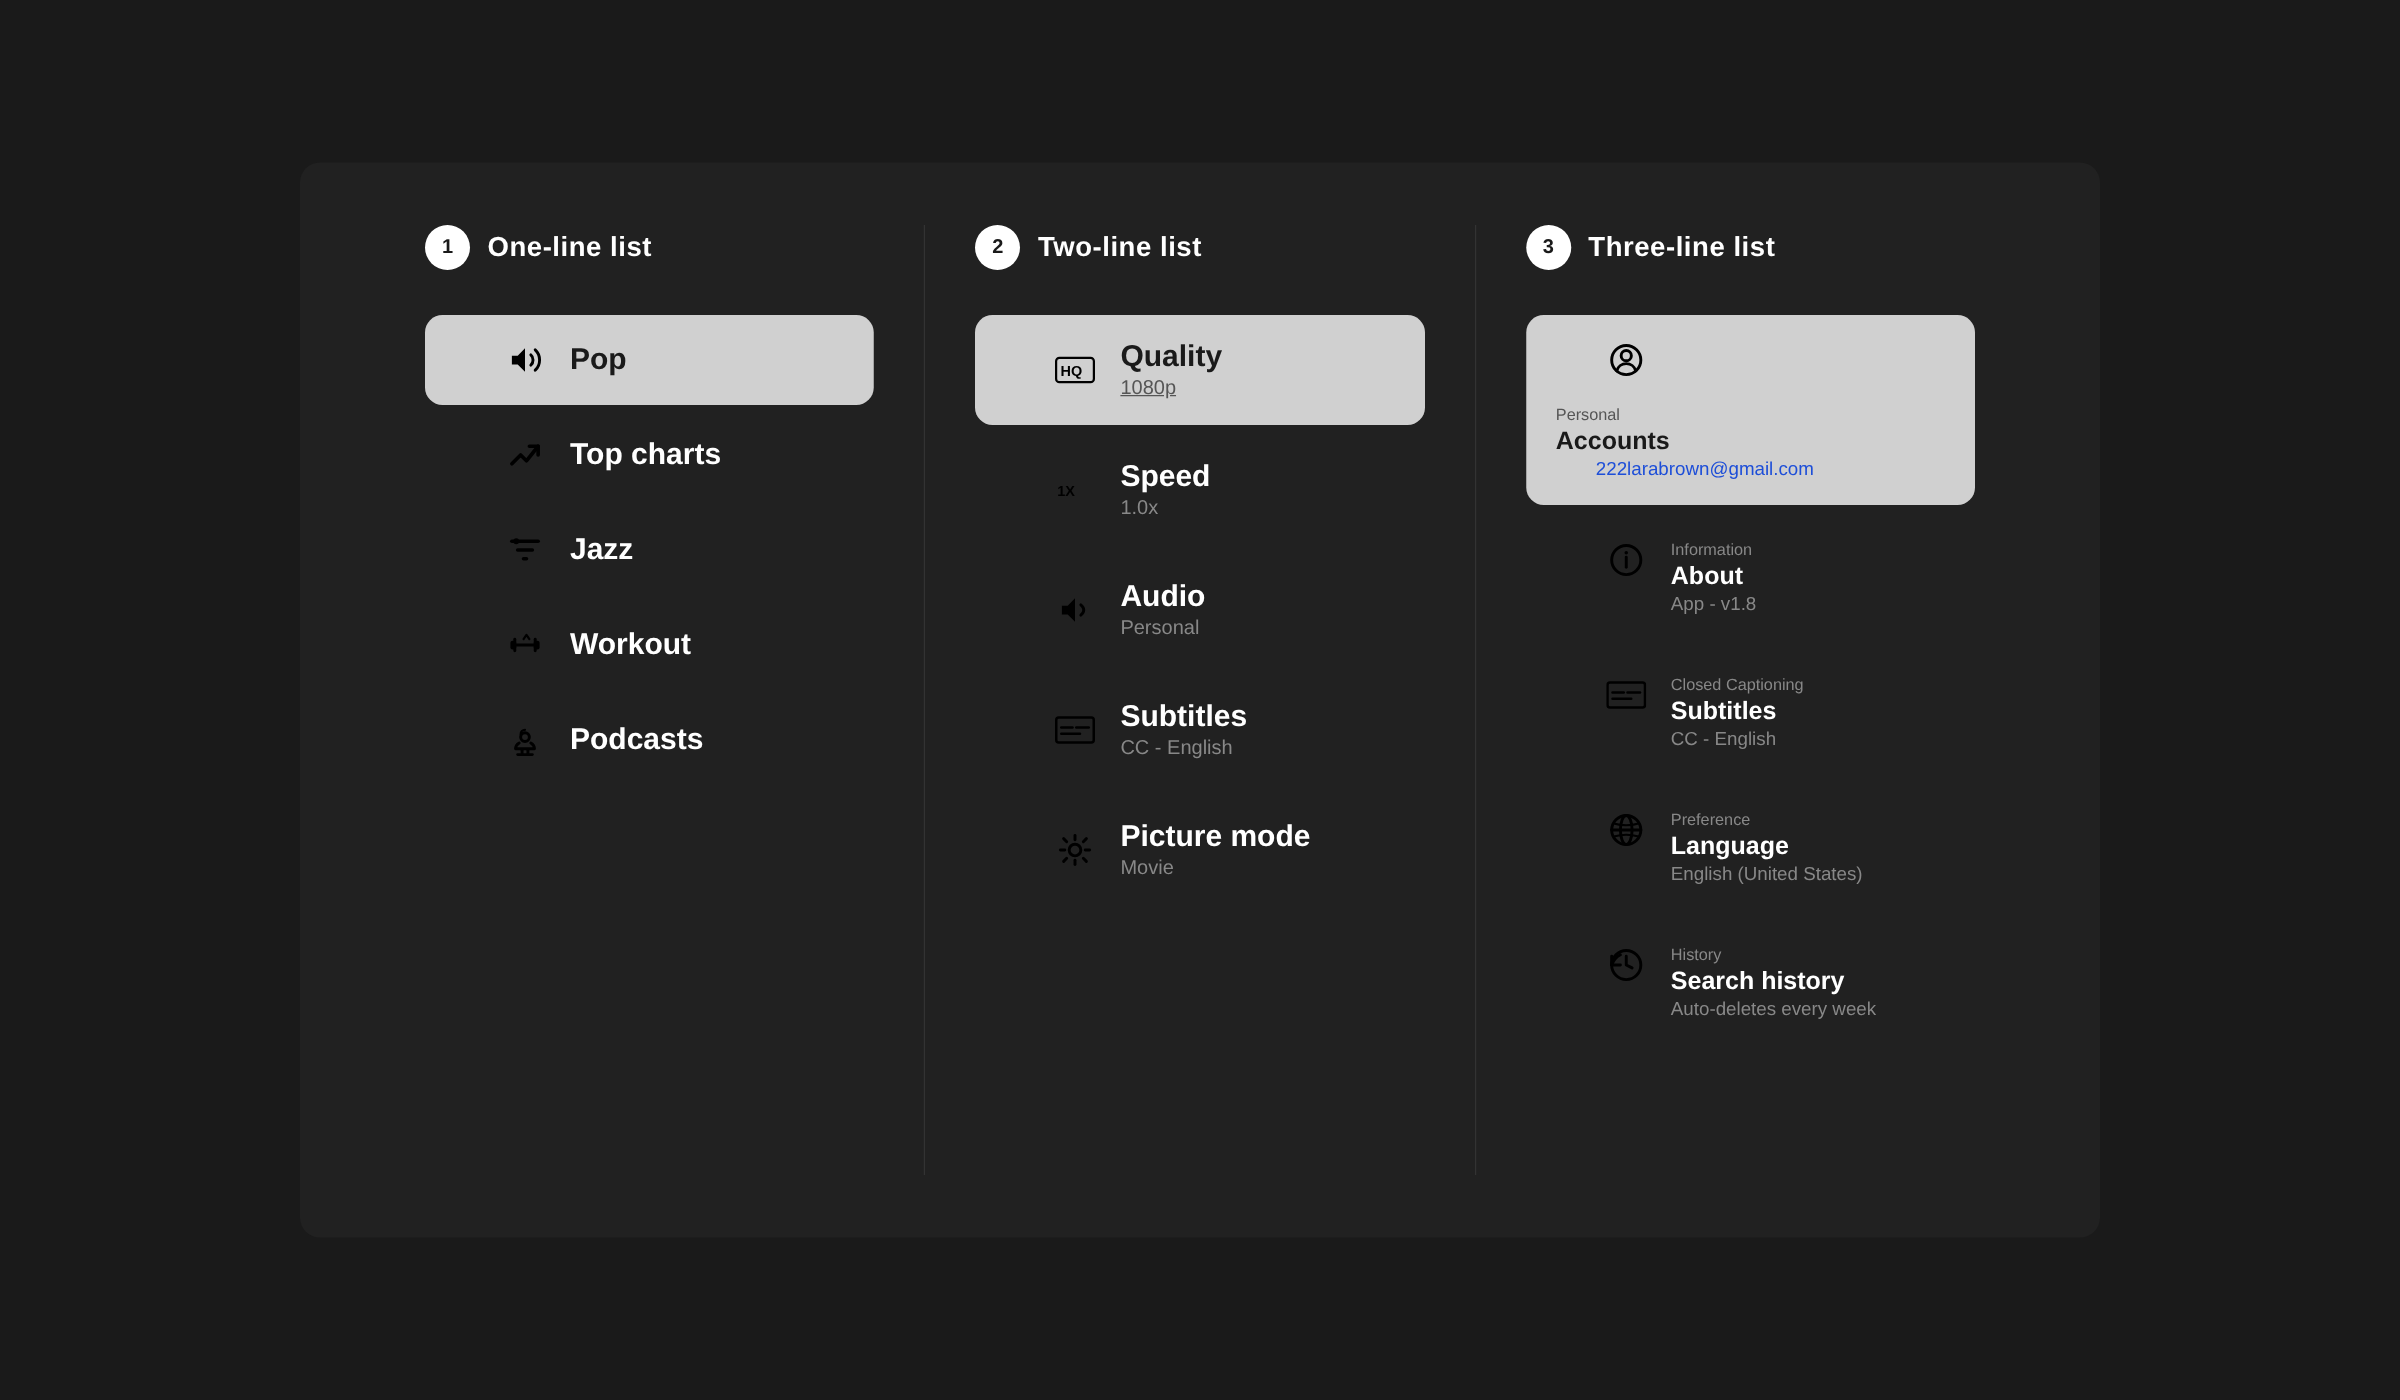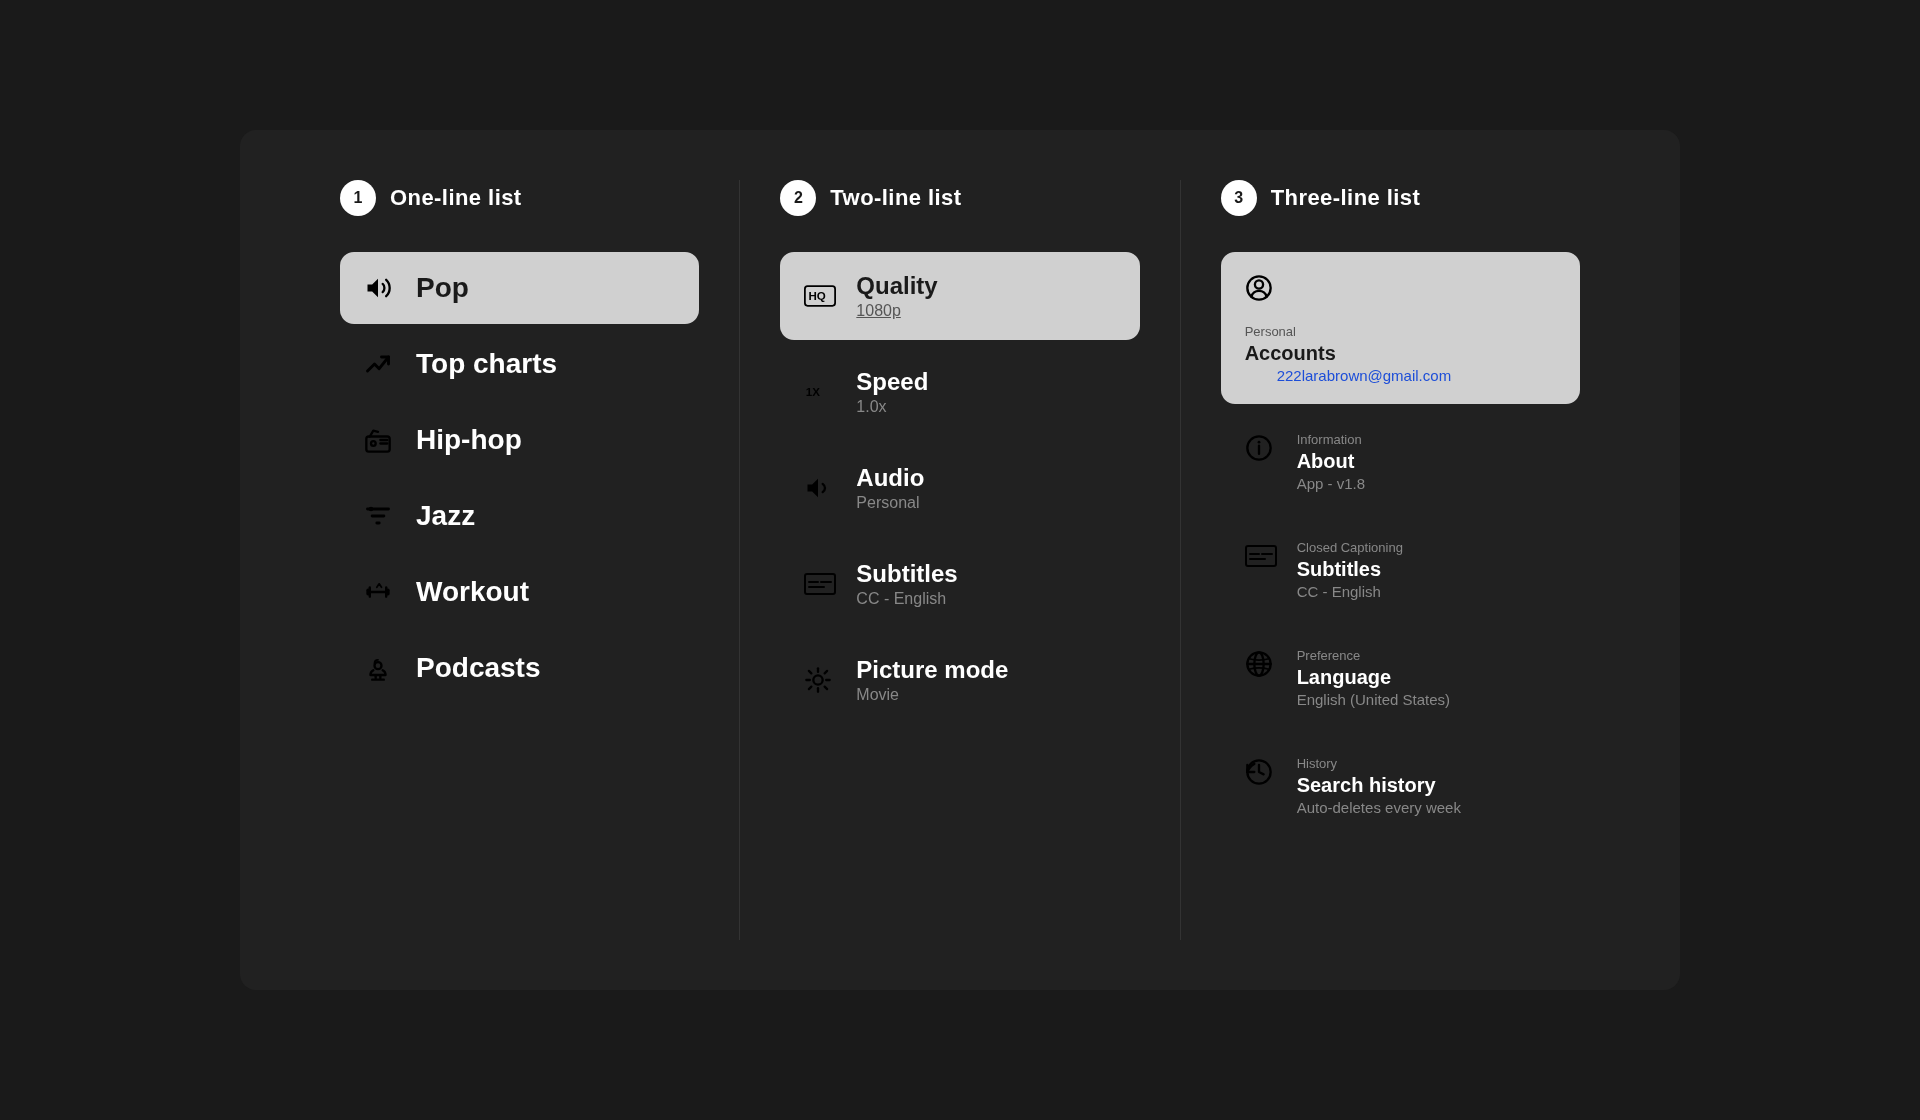--- a/index.html
+++ b/index.html
@@ -75,21 +75,21 @@
 
     .list-item-one.active {
       background: #d0d0d0;
     }
 
     .list-item-one.active .item-label {
       color: #1a1a1a;
     }
 
     .list-item-one .item-label {
-      font-size: 28px;
+      font-size: 24px;
       font-weight: 600;
       color: white;
     }
 
     
     .list-item-two {
       display: flex;
       align-items: center;
       gap: 20px;
       padding: 20px 24px;
@@ -194,22 +194,23 @@
       stroke-width: 2;
       stroke-linecap: round;
       stroke-linejoin: round;
     }
 
     .icon-box {
       width: 32px;
       height: 32px;
       display: flex;
       align-items: center;
-      justify-content: flex-start;
+      justify-content: center;
       flex-shrink: 0;
+      margin-left: 40px;
     }
   </style>
 </head>
 <body>
 
 <div class="container">
 
   <div class="column">
     <div class="column-header">
       <div class="column-number">1</div>
@@ -230,32 +231,20 @@
     <div class="list-item-one">
       <div class="icon-box">
         <svg class="svg-icon" viewBox="0 0 24 24" width="26" height="26">
           <polyline points="3,18 9,12 13,16 21,6" stroke="currentColor" fill="none" stroke-width="2.5" stroke-linecap="round" stroke-linejoin="round"></polyline>
           <polyline points="15,6 21,6 21,12" stroke="currentColor" fill="none" stroke-width="2.5" stroke-linecap="round" stroke-linejoin="round"></polyline>
         </svg>
       </div>
       <span class="item-label">Top charts</span>
     </div>
 
-    <div class="list-item-one">
-      <div class="icon-box">
-        <svg class="svg-icon" viewBox="0 0 24 24" width="26" height="26">
-          <rect x="2" y="9" width="20" height="13" rx="2" stroke="currentColor" fill="none" stroke-width="2"></rect>
-          <circle cx="8" cy="15" r="2" stroke="currentColor" fill="none" stroke-width="2"></circle>
-          <line x1="14" y1="12" x2="20" y2="12" stroke="currentColor" stroke-width="2" stroke-linecap="round"></line>
-          <line x1="14" y1="15" x2="20" y2="15" stroke="currentColor" stroke-width="2" stroke-linecap="round"></line>
-          <path d="M5 9L8 4l4 1" stroke="currentColor" fill="none" stroke-width="2" stroke-linecap="round"></path>
-        </svg>
-      </div>
-      <span class="item-label">Hip-hop</span>
-    </div>
 
     <div class="list-item-one">
       <div class="icon-box">
         <svg class="svg-icon" viewBox="0 0 24 24" width="26" height="26">
           <line x1="3" y1="6" x2="21" y2="6" stroke="currentColor" stroke-width="2.5" stroke-linecap="round"></line>
           <line x1="7" y1="12" x2="17" y2="12" stroke="currentColor" stroke-width="2.5" stroke-linecap="round"></line>
           <line x1="11" y1="18" x2="13" y2="18" stroke="currentColor" stroke-width="2.5" stroke-linecap="round"></line>
           <circle cx="6" cy="6" r="2" fill="currentColor" stroke="none"></circle>
         </svg>
       </div>

